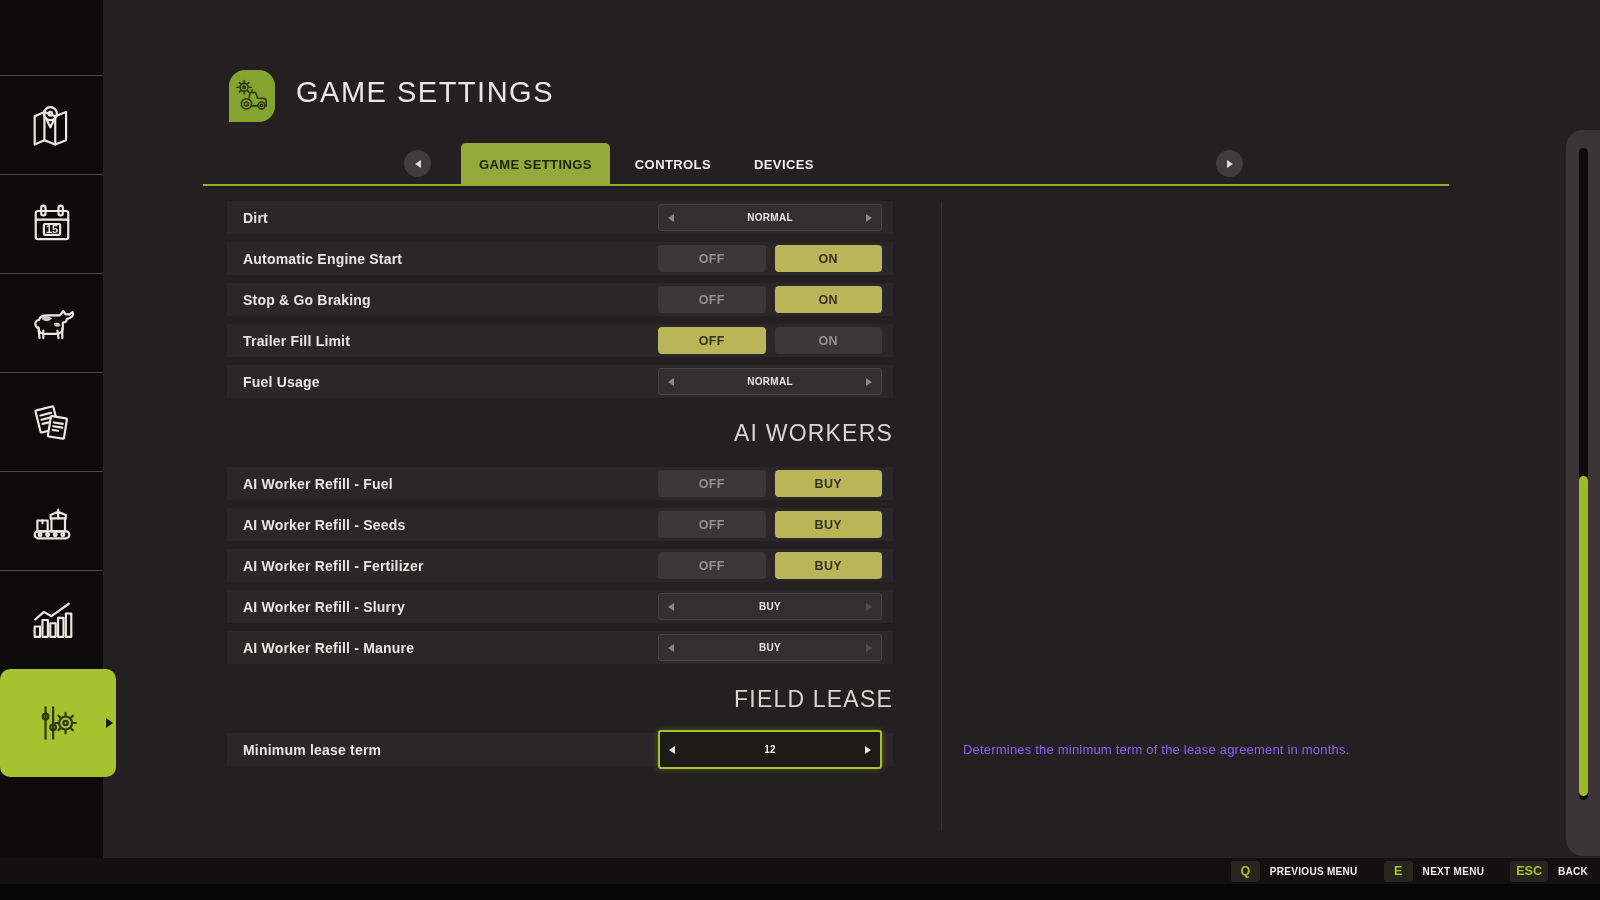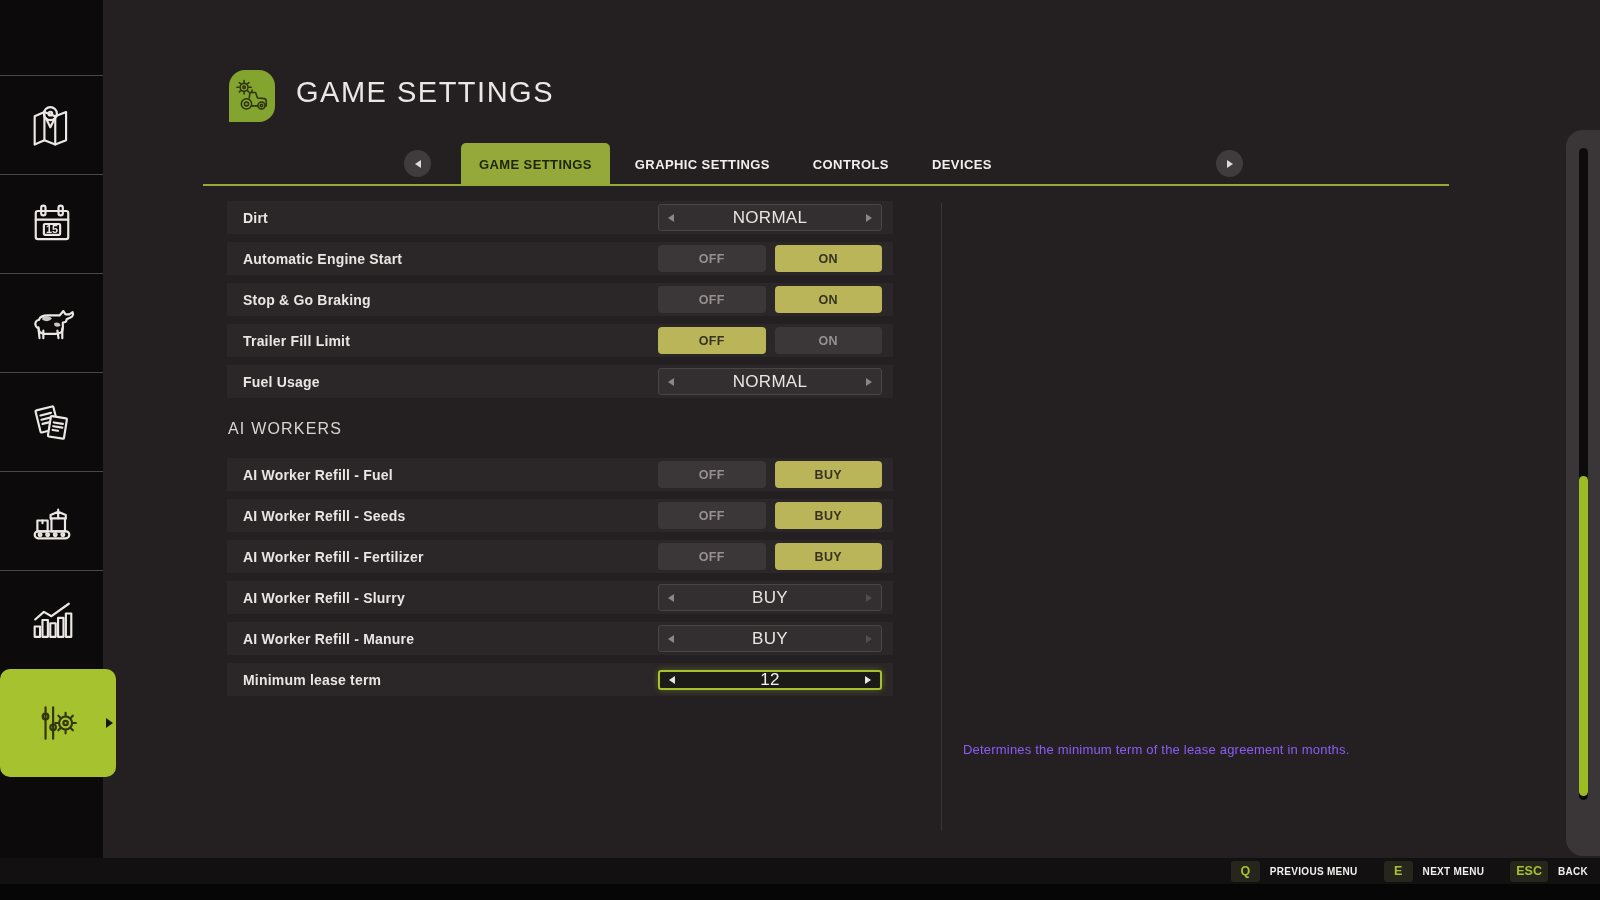--- a/index.html
+++ b/index.html
@@ -30,31 +30,31 @@
   .tri{width:0;height:0;border-top:4px solid transparent;border-bottom:4px solid transparent;}
   .tri.l{border-right:6px solid #dddad8;}
   .tri.r{border-left:6px solid #dddad8;}
   .tabs{position:absolute;left:461px;top:143px;height:42px;display:flex;align-items:stretch;gap:7px;}
   .tab{border:none;background:transparent;color:#f1efed;font-size:13px;font-weight:600;letter-spacing:.4px;padding:0 18px;cursor:pointer;display:flex;align-items:center;}
   .tab.active{background:var(--tab-green,#94a93a);color:#20240a;border-radius:5px 5px 0 0;}
   .tab-underline{position:absolute;left:203px;top:184px;width:1246px;height:2px;background:var(--tab-green,#94a93a);}
 
   
   .content{position:absolute;left:227px;top:192px;width:666px;padding-top:9px;}
-  .group-heading{margin:22px 0 20px 1px;font-size:16px;font-weight:400;letter-spacing:1.2px;color:#d8d5d2;}
+  .group-heading{margin:22px 0 20px 1px;font-size:23px;font-weight:400;letter-spacing:1.2px;color:#d8d5d2;text-align:right;}
   .row{display:flex;align-items:center;justify-content:space-between;height:33px;background:var(--row-bg,#2b2627);margin-bottom:8px;padding:0 11px 0 16px;}
   .row-label{font-size:14px;font-weight:700;color:#e9e6e4;letter-spacing:.2px;}
 
   .selector{position:relative;width:224px;height:27px;background:#332e2f;border:1px solid #4a4445;border-radius:3px;display:flex;align-items:center;justify-content:space-between;padding:0 9px;cursor:pointer;}
-  .sel-value{position:absolute;left:0;right:0;text-align:center;font-size:17px;color:#e8e5e3;letter-spacing:.3px;}
+  .sel-value{position:absolute;left:0;right:0;text-align:center;font-size:10px;color:#e8e5e3;letter-spacing:.3px;font-weight:bold;}
   .arrow{width:0;height:0;border-top:4px solid transparent;border-bottom:4px solid transparent;z-index:1;}
   .arrow.left{border-right:6px solid #8b8687;}
   .arrow.right{border-left:6px solid #8b8687;}
   .arrow.dim{opacity:.35;}
-  .selector.focused{background:#1c1b17;border:2px solid var(--accent-green,#a6c22e);height:20px;box-shadow:0 0 6px rgba(166,194,46,.35);}
+  .selector.focused{background:#1c1b17;border:2px solid var(--accent-green,#a6c22e);height:39px;box-shadow:0 0 6px rgba(166,194,46,.35);}
   .selector.focused .arrow.left{border-right-color:#e9e7e5;}
   .selector.focused .arrow.right{border-left-color:#e9e7e5;}
   .selector.focused .sel-value{color:#f2f0ee;}
 
   .toggle{width:224px;height:27px;display:flex;gap:9px;}
   .seg{flex:1;border:none;border-radius:4px;background:#3b3637;color:#969091;font-size:12.5px;font-weight:700;letter-spacing:.4px;cursor:pointer;display:flex;align-items:center;justify-content:center;}
   .seg.active{background:var(--toggle-active,#bab559);color:#373122;}
 
   .vdivider{position:absolute;left:941px;top:203px;width:1px;height:628px;background:#393435;}
   .help{position:absolute;left:963px;top:742px;width:560px;margin:0;font-size:13px;color:#8b5cf6;letter-spacing:.2px;}
@@ -188,23 +188,20 @@
   <h1 class="page-title">GAME SETTINGS</h1>
 
   <button class="nav-circle left">
       <span class="tri l"></span>
     </button>
   <div class="tabs" id="tabs">
       <button class="tab active">
         <span class="tab-label">GAME SETTINGS</span>
       </button>
       <button class="tab">
-        <span class="tab-label">GRAPHIC SETTINGS</span>
-      </button>
-      <button class="tab">
         <span class="tab-label">CONTROLS</span>
       </button>
       <button class="tab">
         <span class="tab-label">DEVICES</span>
       </button>
     </div>
   <button class="nav-circle right">
       <span class="tri r"></span>
     </button>
   <div class="tab-underline"></div>
@@ -278,20 +275,21 @@
         </div>
       </div>
       <div class="row">
         <span class="row-label">AI Worker Refill - Manure</span>
         <div class="selector">
           <span class="arrow left"></span>
           <span class="sel-value">BUY</span>
           <span class="arrow right dim"></span>
         </div>
       </div>
+      <h2 class="group-heading">FIELD LEASE</h2>
       <div class="row">
         <span class="row-label">Minimum lease term</span>
         <div class="selector focused">
           <span class="arrow left"></span>
           <span class="sel-value">12</span>
           <span class="arrow right"></span>
         </div>
       </div>
     </section>
 

